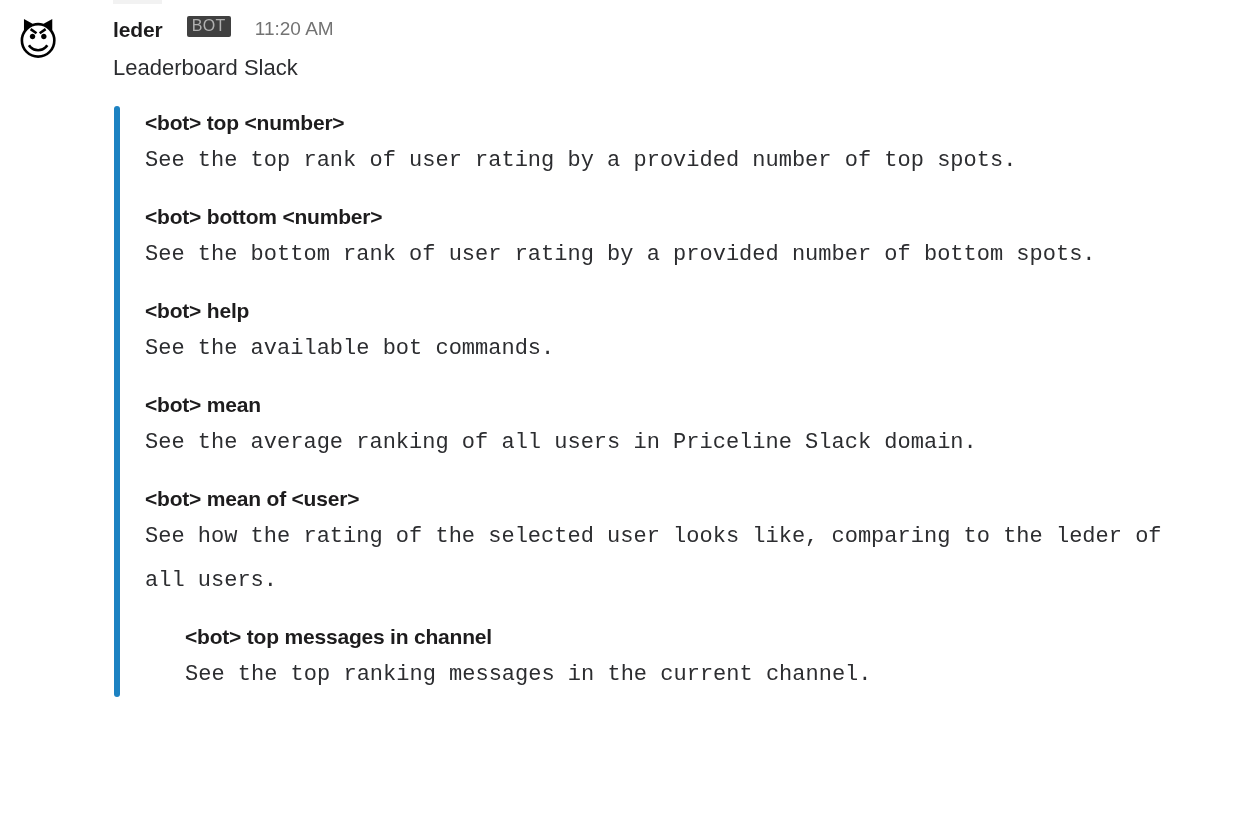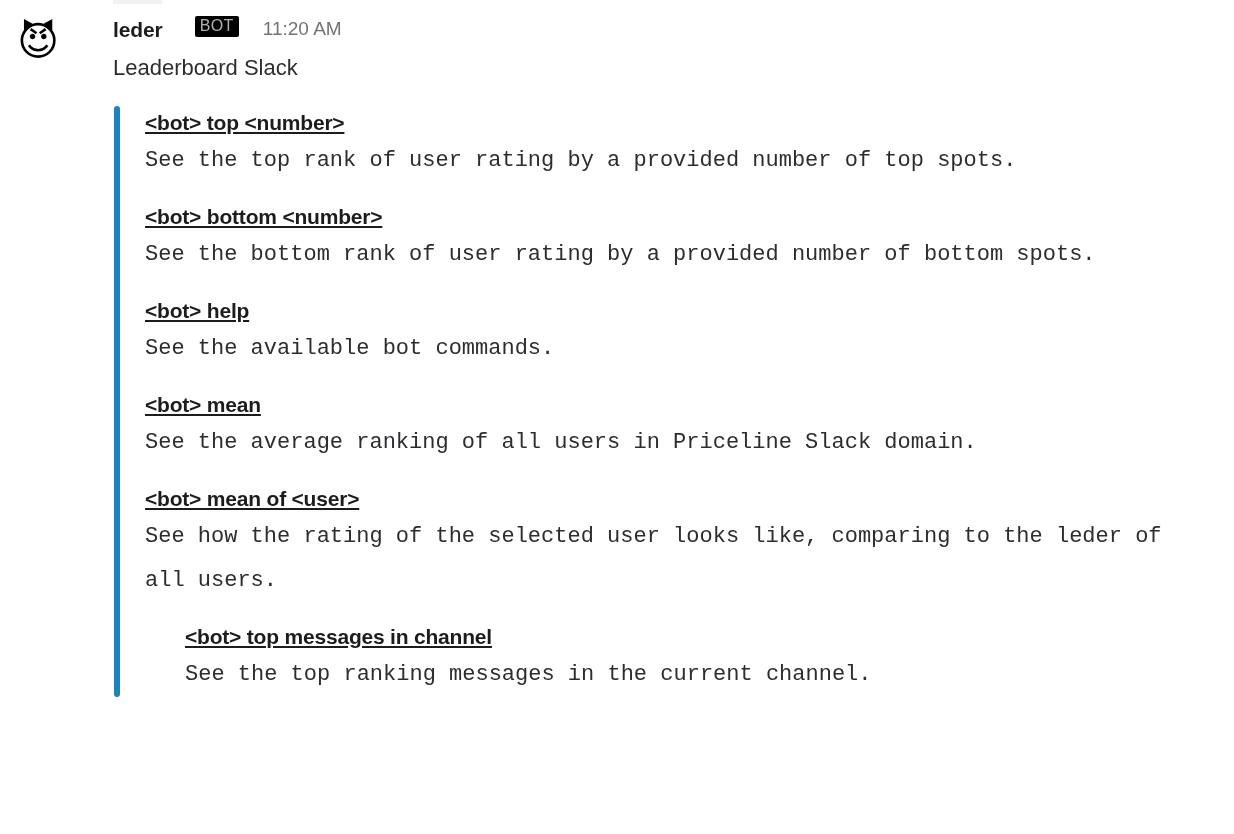--- a/index.html
+++ b/index.html
@@ -73,22 +73,22 @@
     height: 28px;
     gap: 12px;
   }
   .sender-name {
     font-weight: bold;
     font-size: 21px;
     color: #1d1c1d;
     letter-spacing: -0.1px;
   }
   .bot-badge {
-    margin-left: 20px;
-    background: #000000;
+    margin-left: 12px;
+    background: #404040;
     color: #b0b0b0;
     font-size: 16px;
     letter-spacing: 0.4px;
     padding: 2px 5px 3px 5px;
     line-height: 16px;
     border-radius: 2px;
     position: relative;
     top: -2px;
   }
   .timestamp {
@@ -125,21 +125,20 @@
   .cmd-block:last-child {
     margin-bottom: 0;
     margin-left: 40px;
   }
   .cmd-title {
     font-weight: bold;
     font-size: 21px;
     line-height: 33px;
     color: #1d1c1d;
     letter-spacing: -0.2px;
-    text-decoration: underline;
   }
   .cmd-desc {
     font-size: 22px;
     line-height: 44px;
     color: #2c2d30;
     max-width: 1040px;
     font-family: Liberation Mono, monospace;
   }
 </style>
 </head>

